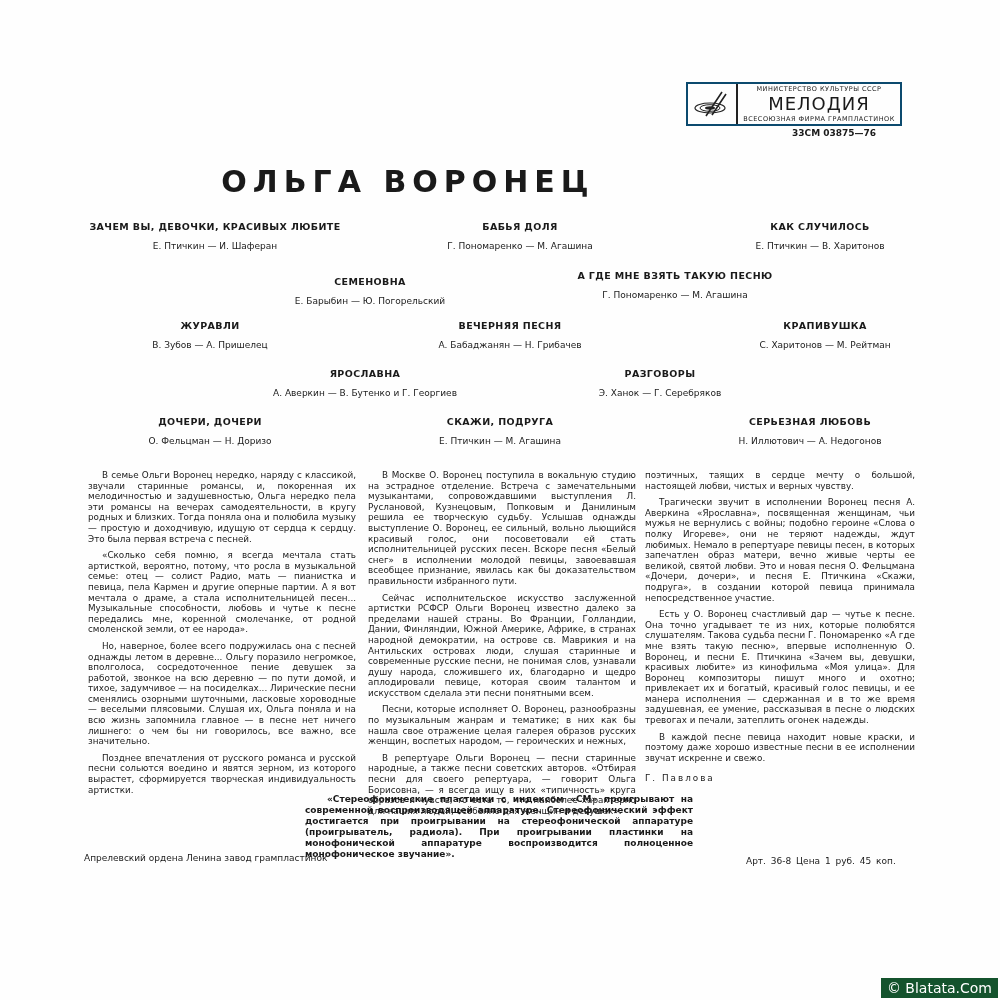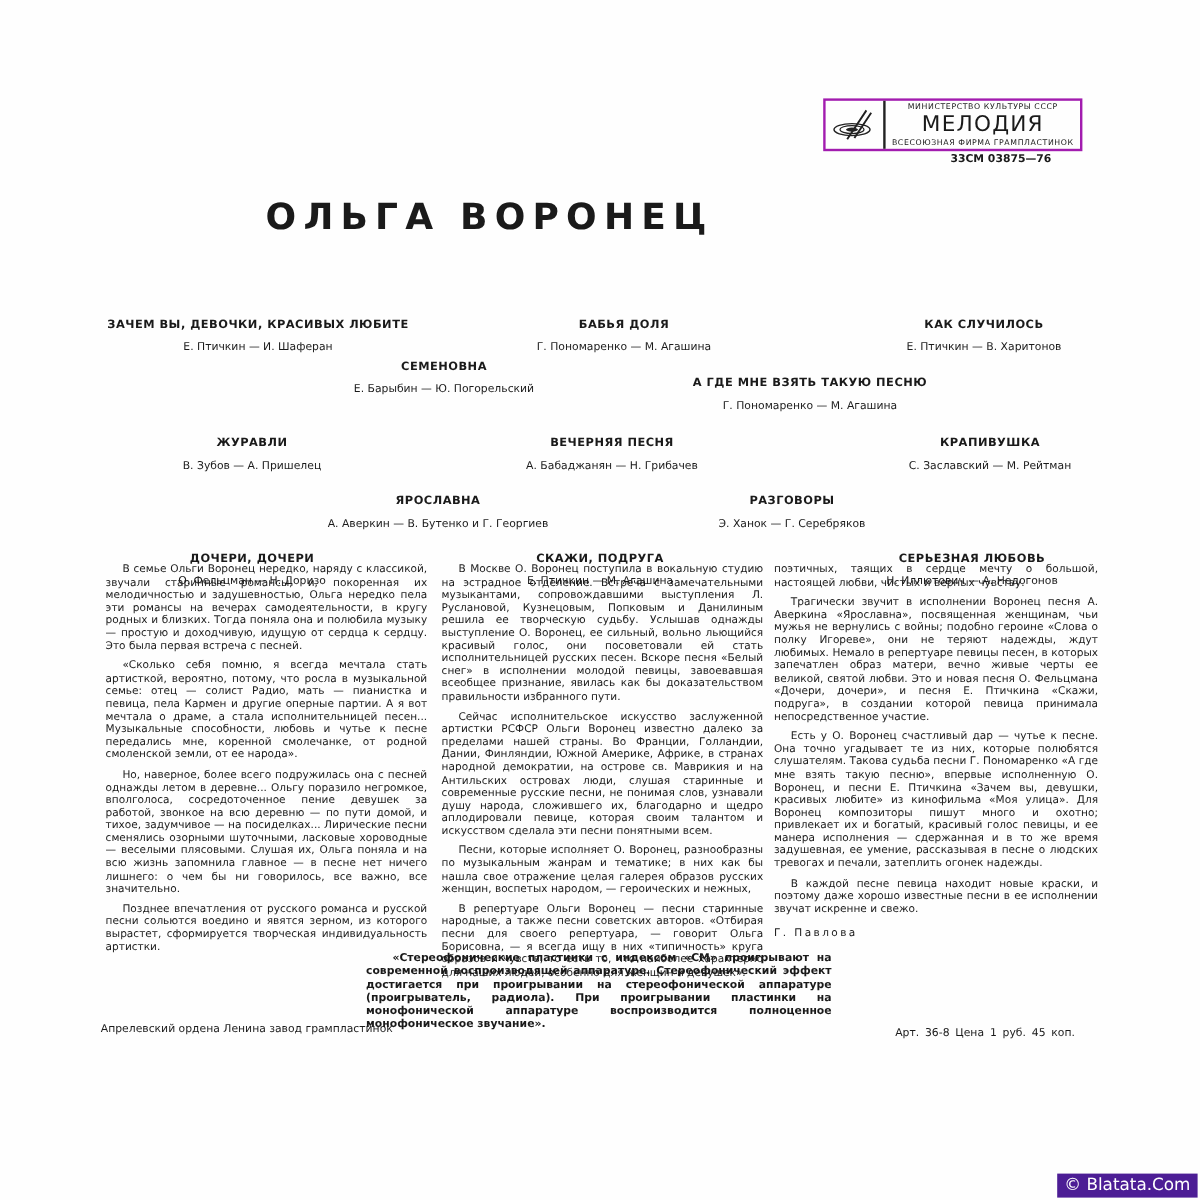--- a/index.html
+++ b/index.html
@@ -1,35 +1,35 @@
 <!DOCTYPE html>
 <html><head>
 <meta charset="utf-8">
 <style>
   html, body { margin:0; padding:0; }
   body { width:1000px; height:1000px; background:#fefefe; position:relative; overflow:hidden;
          font-family:"DejaVu Sans", sans-serif; color:#1a1a1a; }
-  .logo { position:absolute; left:686px; top:82px; width:212px; height:40px; border:2px solid #a21caf; display:flex; }
+  .logo { position:absolute; left:686px; top:82px; width:212px; height:40px; border:2px solid #0c4a6e; display:flex; }
   .logo-mark { width:48px; border-right:2px solid #222; display:flex; align-items:center; justify-content:center; }
   .logo-text { flex:1; display:flex; flex-direction:column; align-items:center; justify-content:center; }
   .logo-top, .logo-bot { font-size:6.5px; letter-spacing:0.5px; line-height:8px; }
   .logo-main { font-size:18px; letter-spacing:1px; line-height:22px; font-weight:normal; }
   .catalog { position:absolute; left:792px; top:128px; font-size:9px; font-weight:bold; }
   .title { position:absolute; left:0; width:816px; top:164px; text-align:center; font-size:30px; font-weight:bold; letter-spacing:6px; }
   .song { position:absolute; text-align:center; }
-  .song .name { font-size:9.5px; font-weight:bold; letter-spacing:0.4px; white-space:nowrap;margin-top:44px; }
+  .song .name { font-size:9.5px; font-weight:bold; letter-spacing:0.4px; white-space:nowrap; }
   .song .authors { font-size:9px; margin-top:9px; white-space:nowrap;text-align:center; }
   .col { position:absolute; top:470px; font-size:8.8px; line-height:10.6px; text-align:justify; }
   .col p { margin:0 0 6px 0; text-indent:14px; }
   .col p.cont { text-indent:0; }
   .signature { letter-spacing:2px; margin-top:10px; padding-right:30px; }
   .notice { position:absolute; left:305px; top:794px; width:388px; font-size:9px; font-weight:bold; line-height:11px; text-align:justify; text-indent:22px; }
   .factory { position:absolute; left:84px; top:853px; font-size:9px; }
   .price { position:absolute; left:746px; top:856px; font-size:9px; word-spacing:2px; }
-  .watermark { position:absolute; right:2px; bottom:2px; background:#4c1d95; color:#fff; font-size:14px; padding:2px 6px; }
+  .watermark { position:absolute; right:2px; bottom:2px; background:#14532d; color:#fff; font-size:14px; padding:2px 6px; }
 </style>
 </head>
 <body>
 
 <div class="logo">
   <div class="logo-mark">
     <svg width="40" height="32" viewBox="0 0 40 32">
       <ellipse cx="18" cy="20" rx="15" ry="5" fill="none" stroke="#222" stroke-width="1.2"></ellipse>
       <ellipse cx="18" cy="20" rx="10" ry="3.3" fill="none" stroke="#222" stroke-width="1"></ellipse>
       <ellipse cx="18" cy="20" rx="5" ry="1.7" fill="#222"></ellipse>
@@ -51,39 +51,39 @@
   <div class="authors">Е. Птичкин — И. Шаферан</div>
 </div>
 <div class="song" style="left:420px; top:221px; width:200px;">
   <div class="name">БАБЬЯ ДОЛЯ</div>
   <div class="authors">Г. Пономаренко — М. Агашина</div>
 </div>
 <div class="song" style="left:720px; top:221px; width:200px;">
   <div class="name">КАК СЛУЧИЛОСЬ</div>
   <div class="authors">Е. Птичкин — В. Харитонов</div>
 </div>
-<div class="song" style="left:270px; top:256px; width:200px;">
+<div class="song" style="left:270px; top:276px; width:200px;">
   <div class="name">СЕМЕНОВНА</div>
   <div class="authors">Е. Барыбин — Ю. Погорельский</div>
 </div>
 <div class="song" style="left:550px; top:270px; width:250px;">
   <div class="name">А ГДЕ МНЕ ВЗЯТЬ ТАКУЮ ПЕСНЮ</div>
   <div class="authors">Г. Пономаренко — М. Агашина</div>
 </div>
 <div class="song" style="left:120px; top:320px; width:180px;">
   <div class="name">ЖУРАВЛИ</div>
   <div class="authors">В. Зубов — А. Пришелец</div>
 </div>
 <div class="song" style="left:410px; top:320px; width:200px;">
   <div class="name">ВЕЧЕРНЯЯ ПЕСНЯ</div>
   <div class="authors">А. Бабаджанян — Н. Грибачев</div>
 </div>
 <div class="song" style="left:730px; top:320px; width:190px;">
   <div class="name">КРАПИВУШКА</div>
-  <div class="authors">С. Заславский — М. Рейтман</div>
+  <div class="authors">С. Харитонов — М. Рейтман</div>
 </div>
 <div class="song" style="left:240px; top:368px; width:250px;">
   <div class="name">ЯРОСЛАВНА</div>
   <div class="authors">А. Аверкин — В. Бутенко и Г. Георгиев</div>
 </div>
 <div class="song" style="left:560px; top:368px; width:200px;">
   <div class="name">РАЗГОВОРЫ</div>
   <div class="authors">Э. Ханок — Г. Серебряков</div>
 </div>
 <div class="song" style="left:120px; top:416px; width:180px;">

